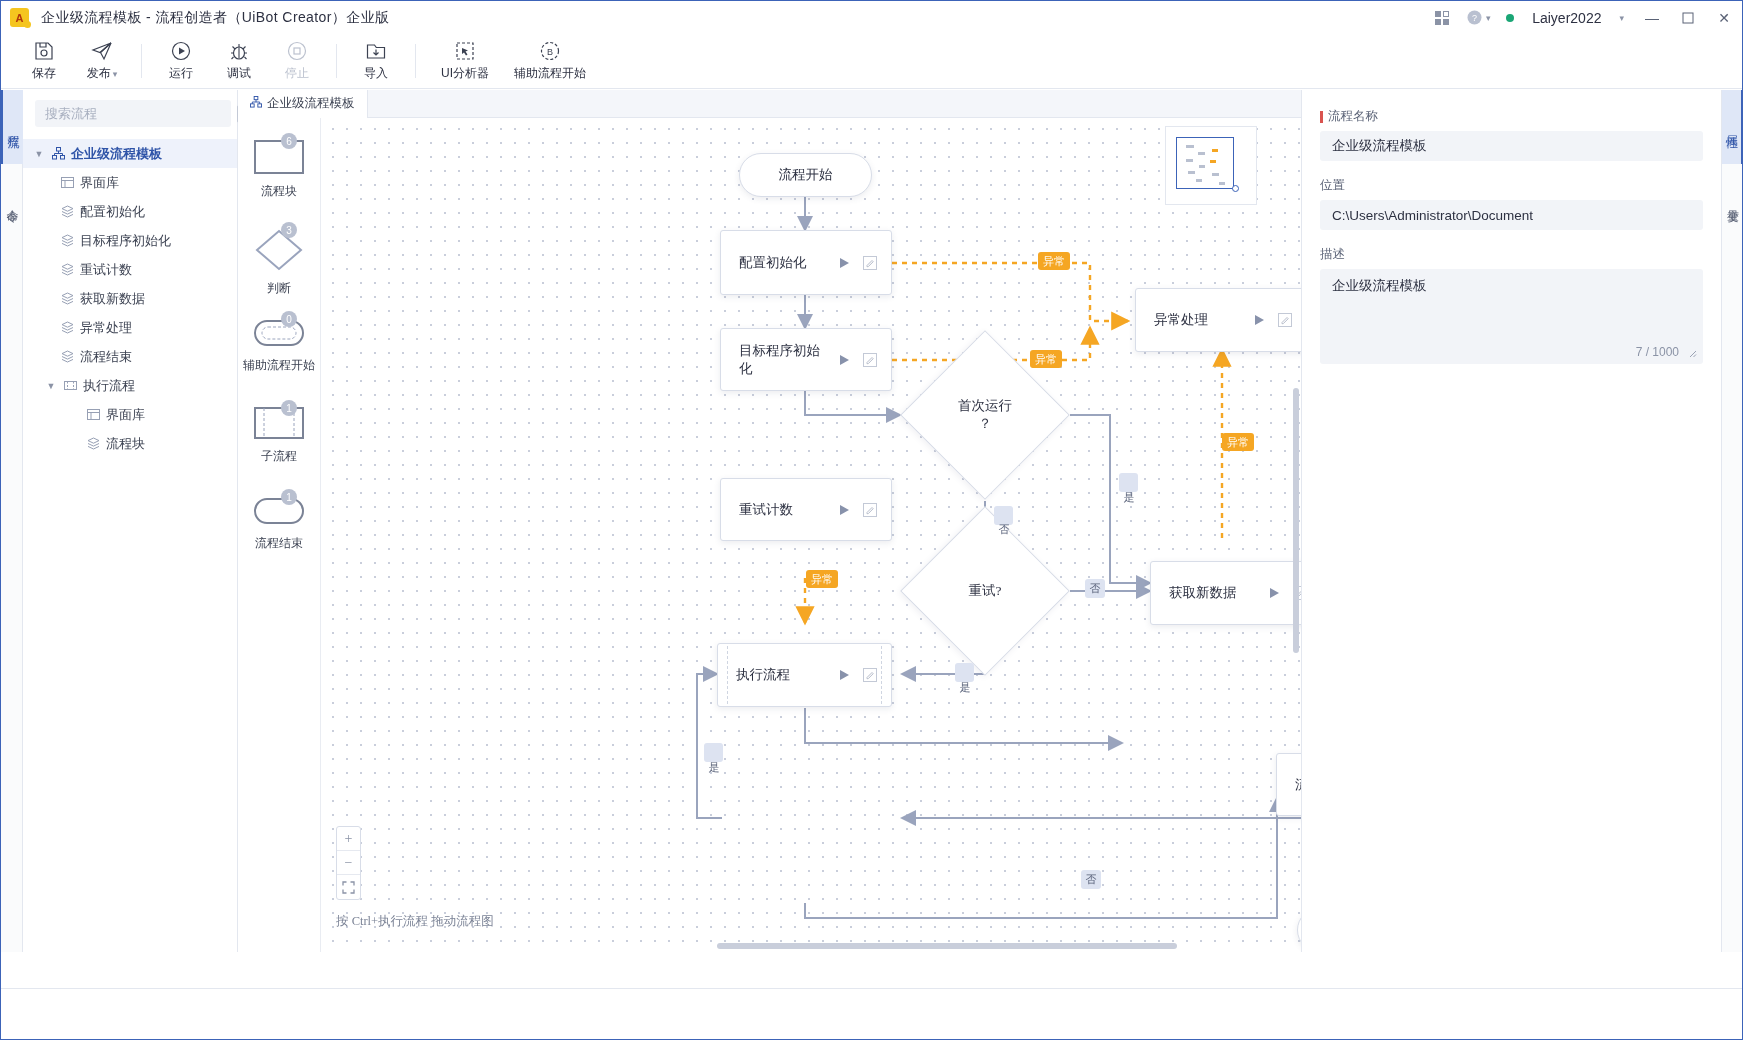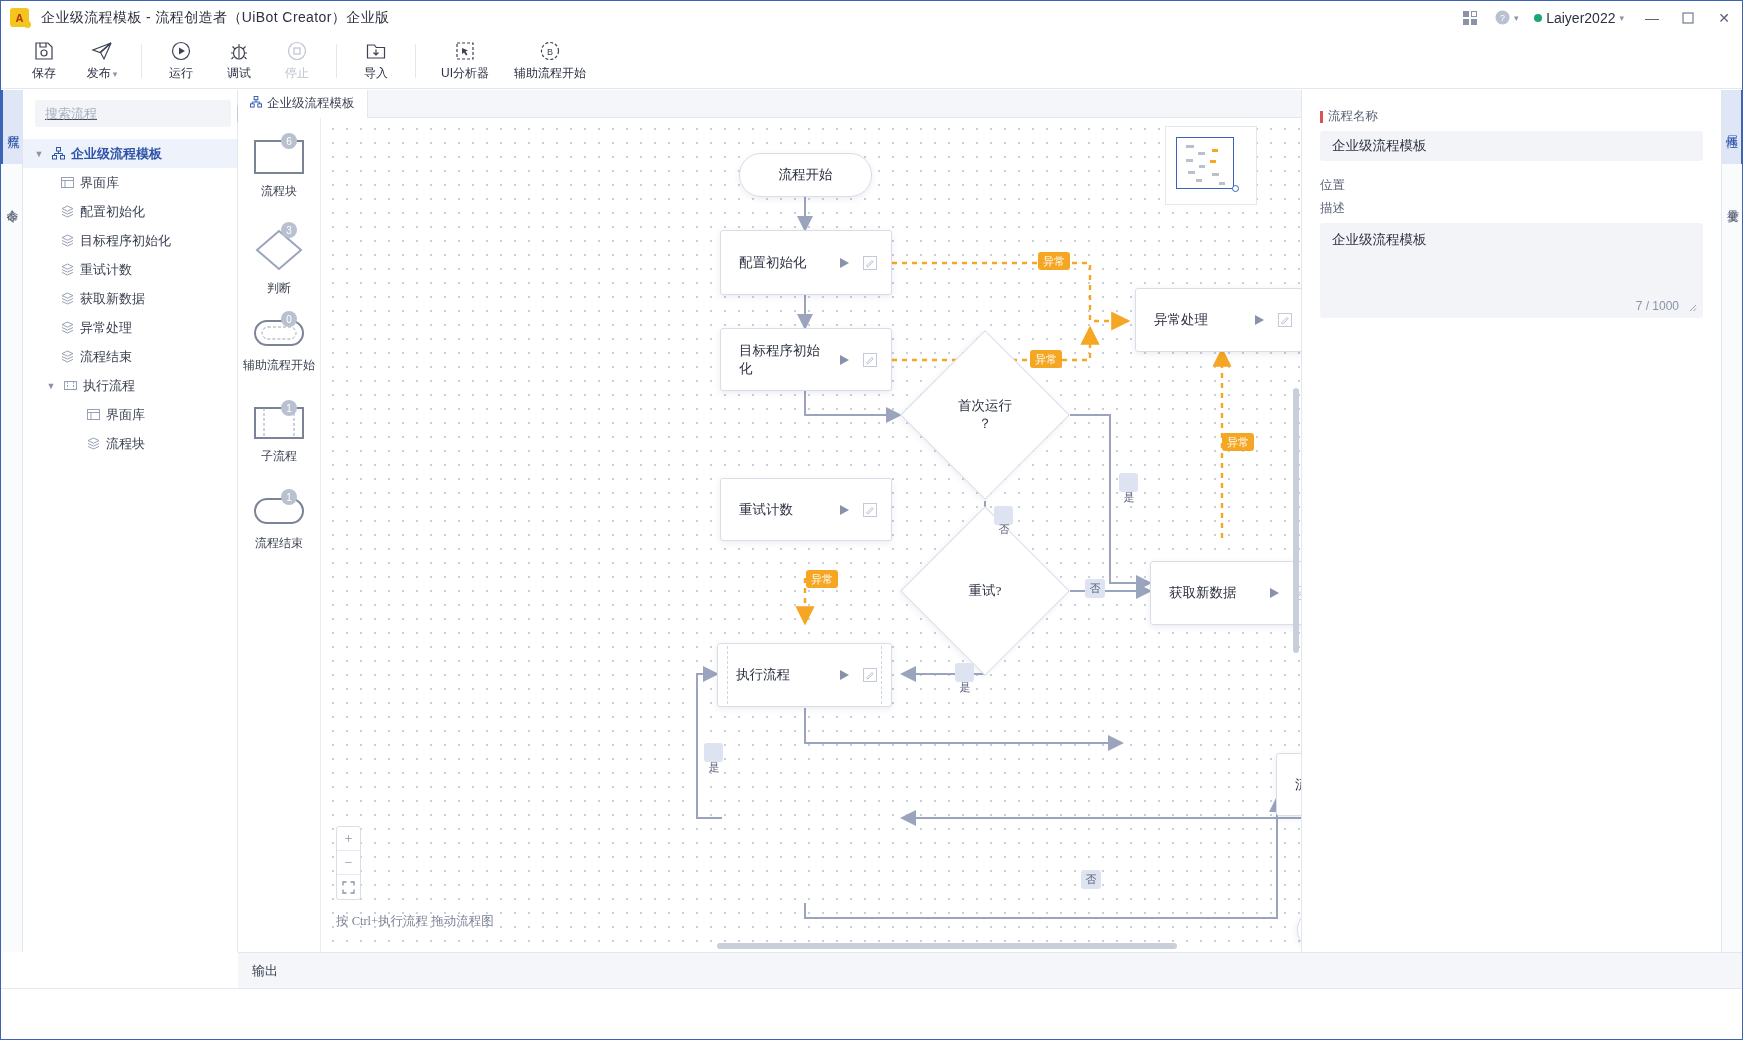--- a/index.html
+++ b/index.html
@@ -12,42 +12,42 @@
   }
   #app { position:relative; width:1743px; height:1040px; border:1px solid #3c63b8; overflow:hidden; background:#fff; }
 
   
   .titlebar { position:absolute; left:0; top:0; width:1741px; height:33px; background:#fff; display:flex; align-items:center; }
   .app-logo { width:19px; height:19px; margin-left:9px; border-radius:3px; background:#f5c51f; position:relative; display:flex; align-items:center; justify-content:center; font-size:11px; color:#b3360a; font-weight:bold; }
   .app-logo:after { content:""; position:absolute; right:-2px; bottom:-1px; width:7px; height:7px; border-radius:50%; background:#f5c51f; }
   .title-text { margin-left:12px; font-size:14px; color:#2d3142; letter-spacing:.4px; }
   .title-right { margin-left:auto; display:flex; align-items:center; height:33px; }
   .tb-icon { width:36px; height:33px; display:flex; align-items:center; justify-content:center; color:#8b93a6; }
-  .user-chip { display:flex; align-items:center; gap:4px; padding:0 10px; font-size:14px; color:#2d3142; }
+  .user-chip { display:flex; align-items:center; gap:18px; padding:0 10px; font-size:14px; color:#2d3142; }
   .dot-green { width:8px; height:8px; border-radius:50%; background:#1aa675; display:inline-block; }
   .caret { font-size:9px; color:#8b93a6; }
   .win-btn { width:36px; height:33px; display:flex; align-items:center; justify-content:center; color:#5a6276; font-size:14px; }
 
   
   .toolbar { position:absolute; left:0; top:33px; width:1741px; height:55px; background:#fff; border-bottom:1px solid #e3e7ef; display:flex; align-items:center; padding-left:14px; }
   .tool { width:58px; height:52px; display:flex; flex-direction:column; align-items:center; justify-content:center; gap:3px; color:#2d3142; font-size:12px; cursor:pointer; }
   .tool.disabled { color:#bcc2cf; }
   .tool svg { display:block; }
   .tool .lbl { white-space:nowrap; display:flex; align-items:center; gap:2px; }
   .tool-sep { width:1px; height:34px; background:#e3e7ef; margin:0 10px; }
 
   
   .rail { position:absolute; left:0; top:89px; width:22px; height:862px; background:#fafbfc; border-right:1px solid #e3e7ef; }
   .rail-tab { width:22px; height:74px; display:flex; align-items:center; justify-content:center; font-size:12px; color:#5a6276;
               writing-mode:vertical-rl; letter-spacing:1px; }
   .rail-tab.active { background:#dfe7f7; color:#2f54a8; border-left:2px solid #3c63b8; }
 
   
   .treepanel { position:absolute; left:22px; top:89px; width:215px; height:862px; background:#fff; border-right:1px solid #e3e7ef; }
-  .searchbar { display:flex; align-items:center; padding:10px 10px 6px 12px; gap:6px;text-decoration:underline; }
+  .searchbar { display:flex; align-items:center; padding:10px 10px 6px 12px; gap:6px; }
   .searchbox { flex:1; height:27px; background:#f2f4f8; border:none; border-radius:3px; padding:0 10px; font-size:13px; color:#9aa2b4; font-family:inherit; }
   .searchbox::placeholder { color:#a8afbf; }
   .collapse-btn { width:18px; height:18px; border:1px solid #c3c9d6; border-radius:2px; display:flex; align-items:center; justify-content:center; color:#8b93a6; font-size:10px; }
   .tree { padding-top:6px; }
   .tnode { display:flex; align-items:center; height:29px; padding-left:10px; font-size:13px; color:#3c4252; gap:5px; cursor:pointer; }
   .tnode.root { color:#2f54a8; font-weight:bold; background:#eef2fb; }
   .tnode .twist { width:12px; color:#8b93a6; font-size:9px; display:flex; justify-content:center; }
   .tnode .ticon { width:16px; display:flex; align-items:center; justify-content:center; color:#97a0b4; }
   .tnode.root .ticon { color:#2f54a8; }
   .ind1 { padding-left:36px; }
@@ -639,37 +639,35 @@
   </div>
 
   <div class="proppanel">
     <div class="plab">
       <span class="reqbar"></span>
       <span>流程名称</span>
     </div>
     <div class="pfield">企业级流程模板</div>
 
     <div class="plab">位置</div>
+    <div class="pfield">C:\Users\Administrator\Document</div>
 
     <div class="plab">描述</div>
     <div class="ptextarea">
       <span>企业级流程模板</span>
       <span class="pcount">7 / 1000</span>
       <span class="presize">
         <svg width="10" height="10" viewBox="0 0 10 10">
             <path d="M9 3L3 9M9 6.5L6.5 9" stroke="#9aa2b4" fill="none"></path>
           </svg>
       </span>
     </div>
   </div>
 
   <div class="railr">
     <div class="railr-tab active">属性</div>
     <div class="railr-tab">变量</div>
   </div>
 
   <div class="bottomfill"></div>
-  <div class="outbar">
-    <span>输出</span>
-  </div>
   <div class="statusbar"></div>
 
 </div>
 
 </body></html>

